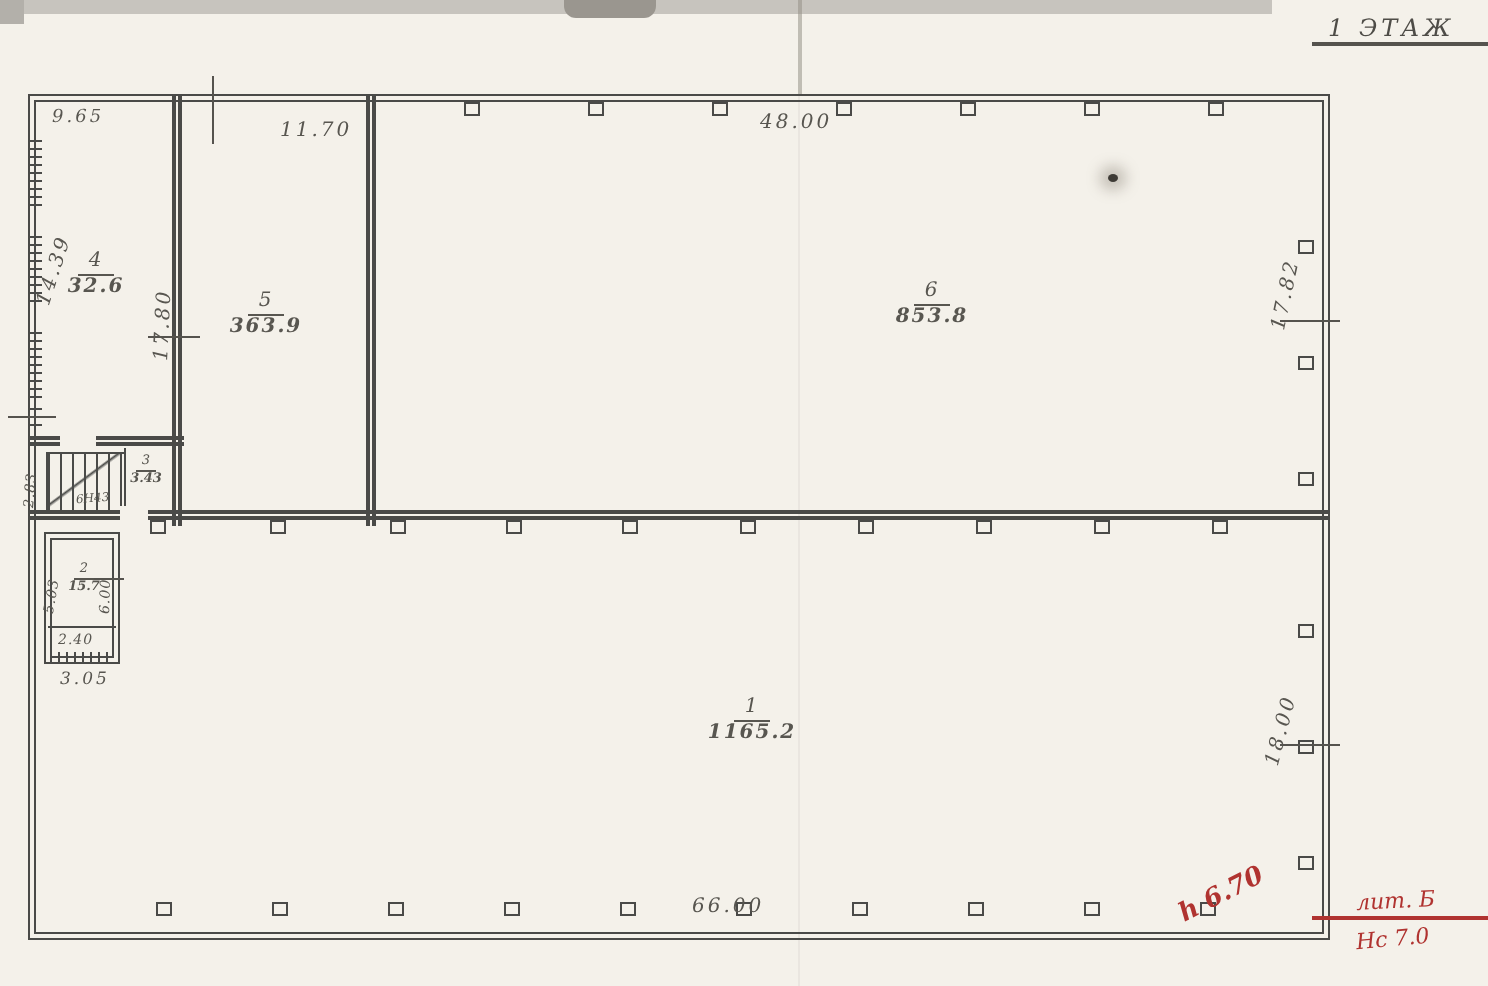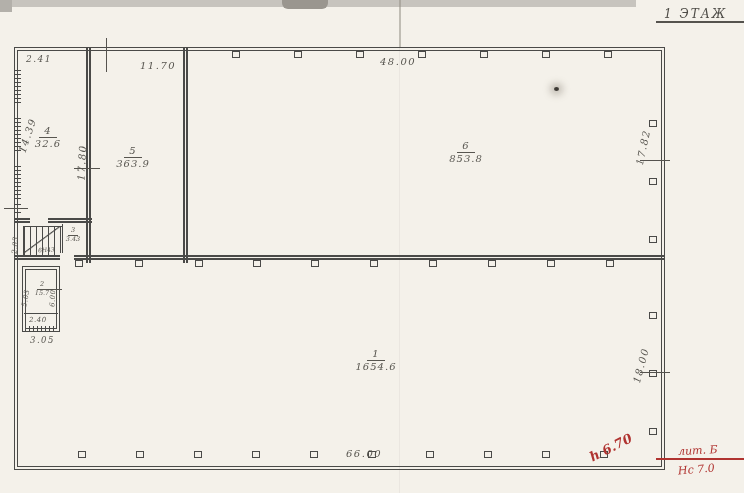--- a/index.html
+++ b/index.html
@@ -13,21 +13,21 @@
   .wallA{left:86px;top:47px;width:0;height:216px;border-left:5px double #4a4a48;}
   .wallB{left:183px;top:47px;width:0;height:216px;border-left:5px double #4a4a48;}
   .r4bottom{left:14px;top:218px;width:78px;height:0;border-top:5px double #4a4a48;}
   
   .lbl{position:absolute;font-style:italic;color:#585650;font-size:10px;white-space:nowrap;
        letter-spacing:1.5px;}
   .sm{font-size:7px;letter-spacing:.5px;}
   .frac{position:absolute;text-align:center;font-style:italic;color:#585650;line-height:1.15;
         font-size:10px;letter-spacing:1px;}
   .frac .num{display:inline-block;border-bottom:1px solid #585650;padding:0 5px;}
-  .frac .den{display:block;}
+  .frac .den{display:block;font-weight:bold;}
   .frac.small{font-size:6.5px;line-height:1.2;letter-spacing:0;}
   .frac.small .num{padding:0 3px;}
   
   .p{position:absolute;width:8px;height:7px;border:1px solid #4a4a48;background:#f4f1ea;
      box-sizing:border-box;}
   .win{position:absolute;left:15px;width:6px;
        background:repeating-linear-gradient(to bottom,#4a4a48 0 1px,transparent 1px 4px);}
   .tick{position:absolute;background:#55534e;}
   
   .treads{position:absolute;left:23px;top:226px;width:38px;height:28px;border:1px solid #4a4a48;
@@ -119,21 +119,21 @@
   <div class="p" style="left:649px;top:370px;"></div>
   <div class="p" style="left:649px;top:428px;"></div>
 
   <div class="tick" style="left:106px;top:38px;width:1px;height:34px;"></div>
   <div class="tick" style="left:640px;top:160px;width:30px;height:1px;"></div>
   <div class="tick" style="left:640px;top:372px;width:30px;height:1px;"></div>
   <div class="tick" style="left:74px;top:168px;width:26px;height:1px;"></div>
   <div class="tick" style="left:4px;top:208px;width:24px;height:1px;"></div>
   <div class="tick" style="left:40px;top:289px;width:22px;height:1px;"></div>
 
-  <div class="lbl" style="left:26px;top:54px;font-size:9px;">2.41</div>
+  <div class="lbl" style="left:26px;top:54px;font-size:9px;">9.65</div>
   <div class="lbl" style="left:112px;top:60px;margin-left:28px;">11.70</div>
   <div class="lbl" style="left:380px;top:56px;">48.00</div>
   <div class="lbl" style="left:8px;top:128px;width:40px;transform:rotate(-72deg);">14.39</div>
   <div class="lbl" style="left:62px;top:155px;width:40px;transform:rotate(-87deg);">17.80</div>
   <div class="lbl" style="left:622px;top:138px;width:44px;transform:rotate(-78deg);">17.82</div>
   <div class="lbl" style="left:620px;top:356px;width:44px;transform:rotate(-75deg);">18.00</div>
   <div class="lbl sm" style="left:-1px;top:233px;width:34px;transform:rotate(-85deg);">2.83</div>
   <div class="lbl sm" style="left:12px;top:288px;width:30px;transform:rotate(-80deg);">5.03</div>
   <div class="lbl sm" style="left:38px;top:288px;width:30px;transform:rotate(-88deg);">6.00</div>
   <div class="lbl sm" style="left:29px;top:316px;">2.40</div>
@@ -148,21 +148,21 @@
   <div class="frac" style="left:105px;top:145px;width:56px;">
     <span class="num">5</span>
     <span class="den">363.9</span>
   </div>
   <div class="frac" style="left:438px;top:140px;width:56px;">
     <span class="num">6</span>
     <span class="den">853.8</span>
   </div>
   <div class="frac" style="left:346px;top:348px;width:60px;">
     <span class="num">1</span>
-    <span class="den">1654.6</span>
+    <span class="den">1165.2</span>
   </div>
   <div class="frac small" style="left:60px;top:227px;width:26px;">
     <span class="num">3</span>
     <span class="den">3.43</span>
   </div>
   <div class="frac small" style="left:30px;top:281px;width:24px;">
     <span class="num">2</span>
     <span class="den">15.7</span>
   </div>
 

